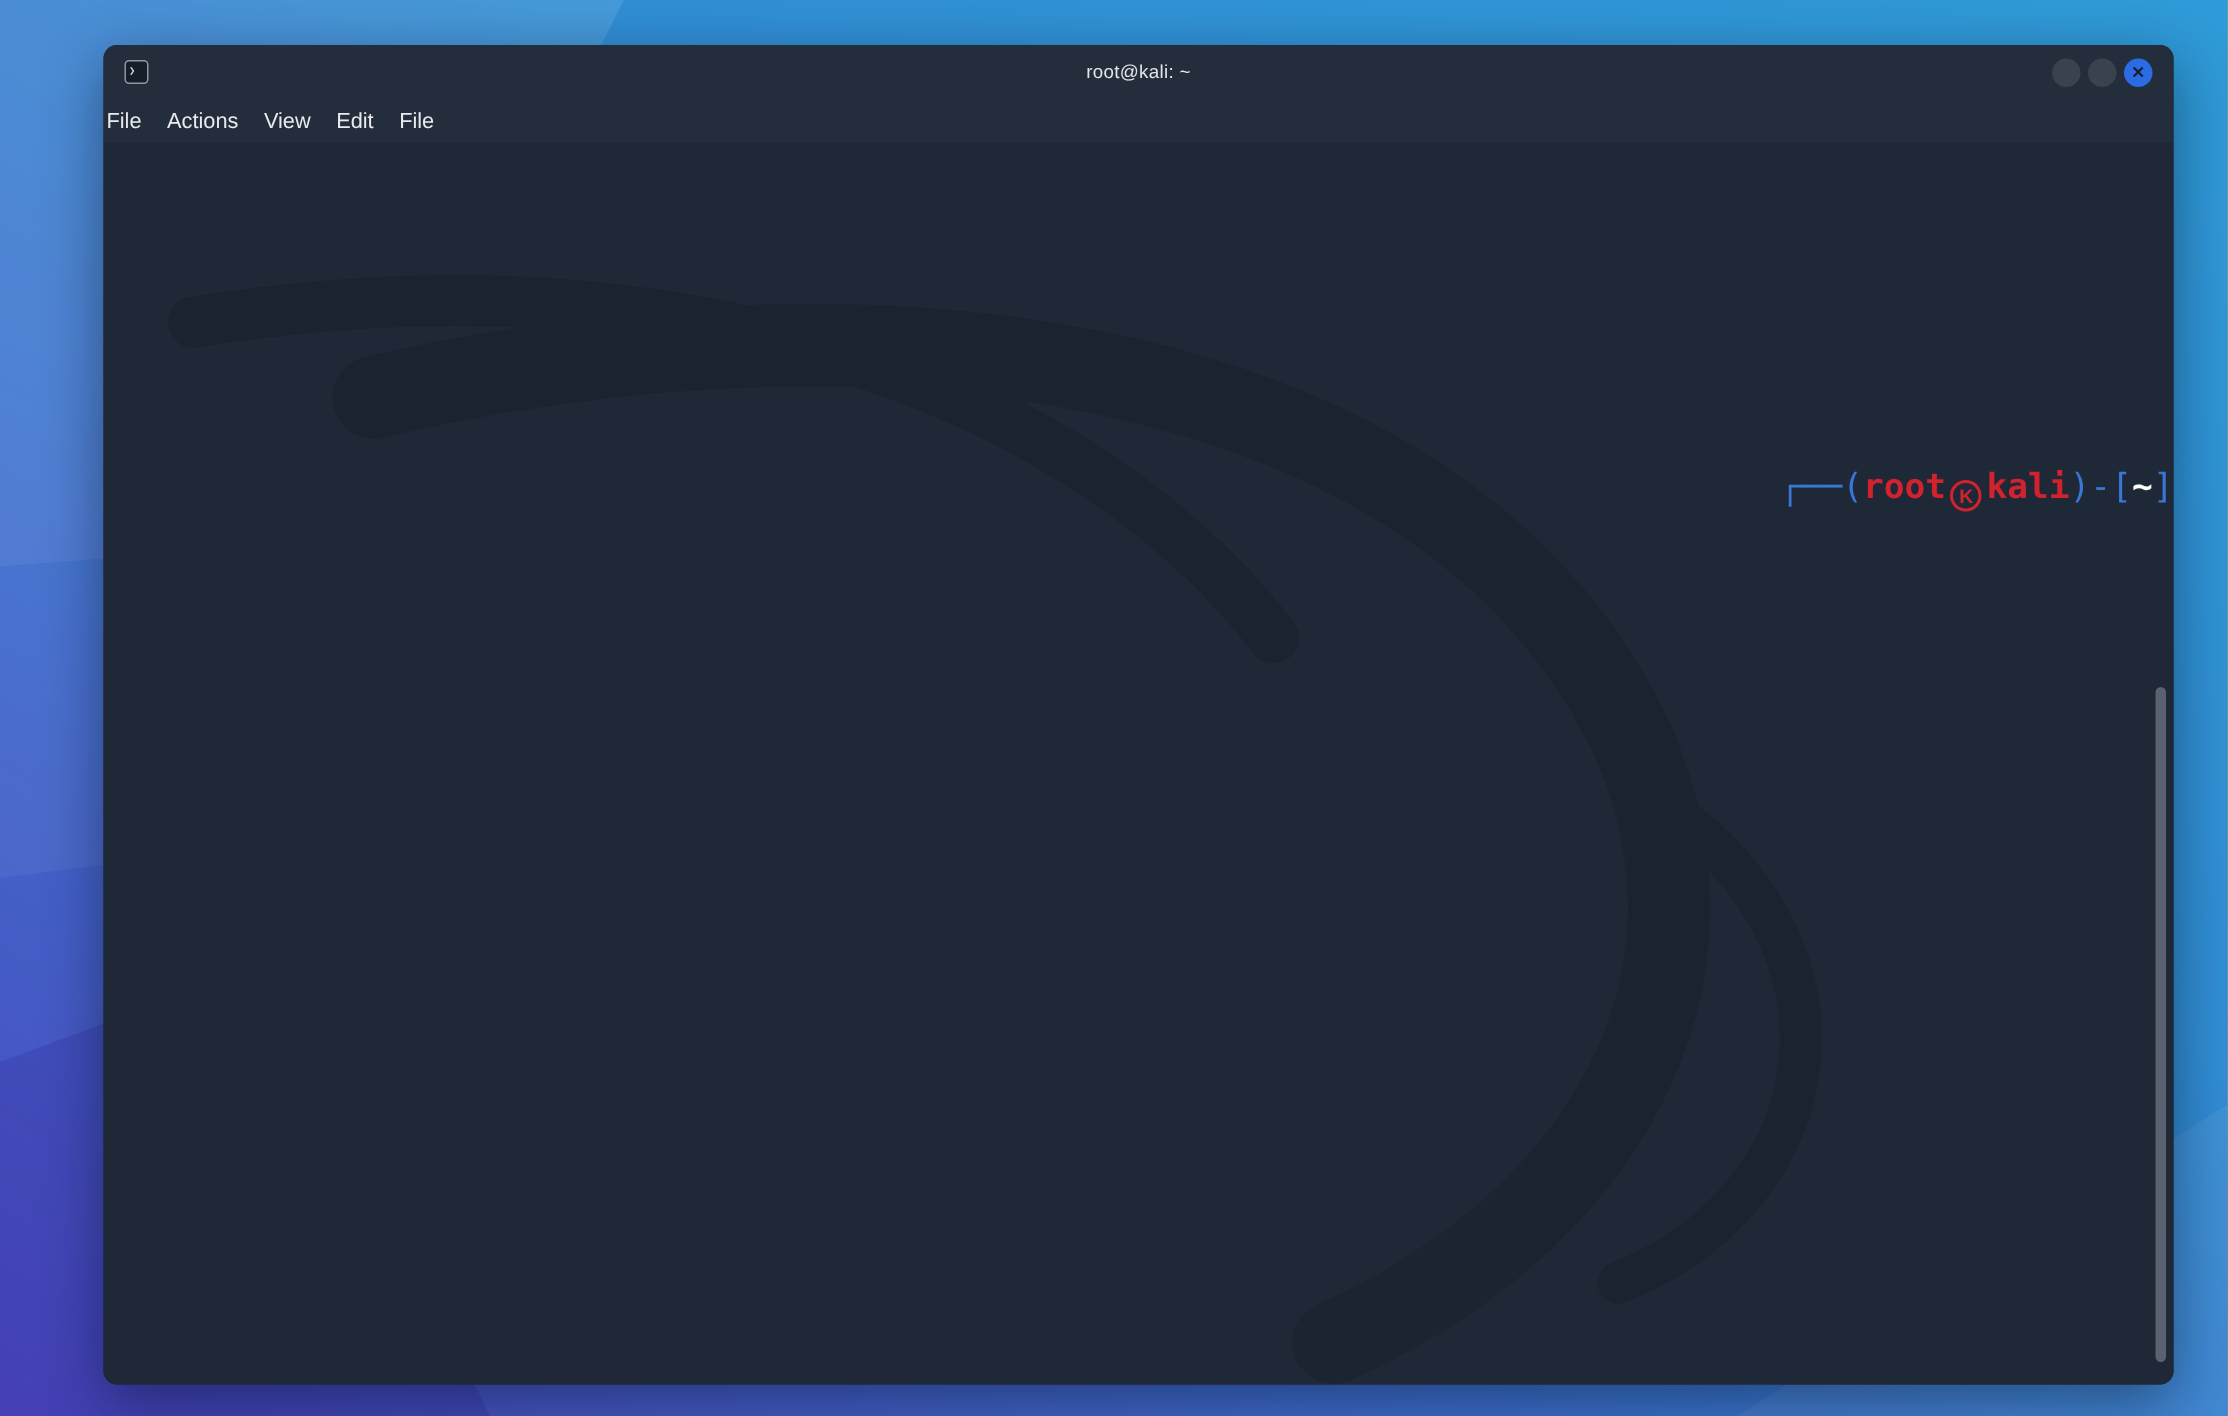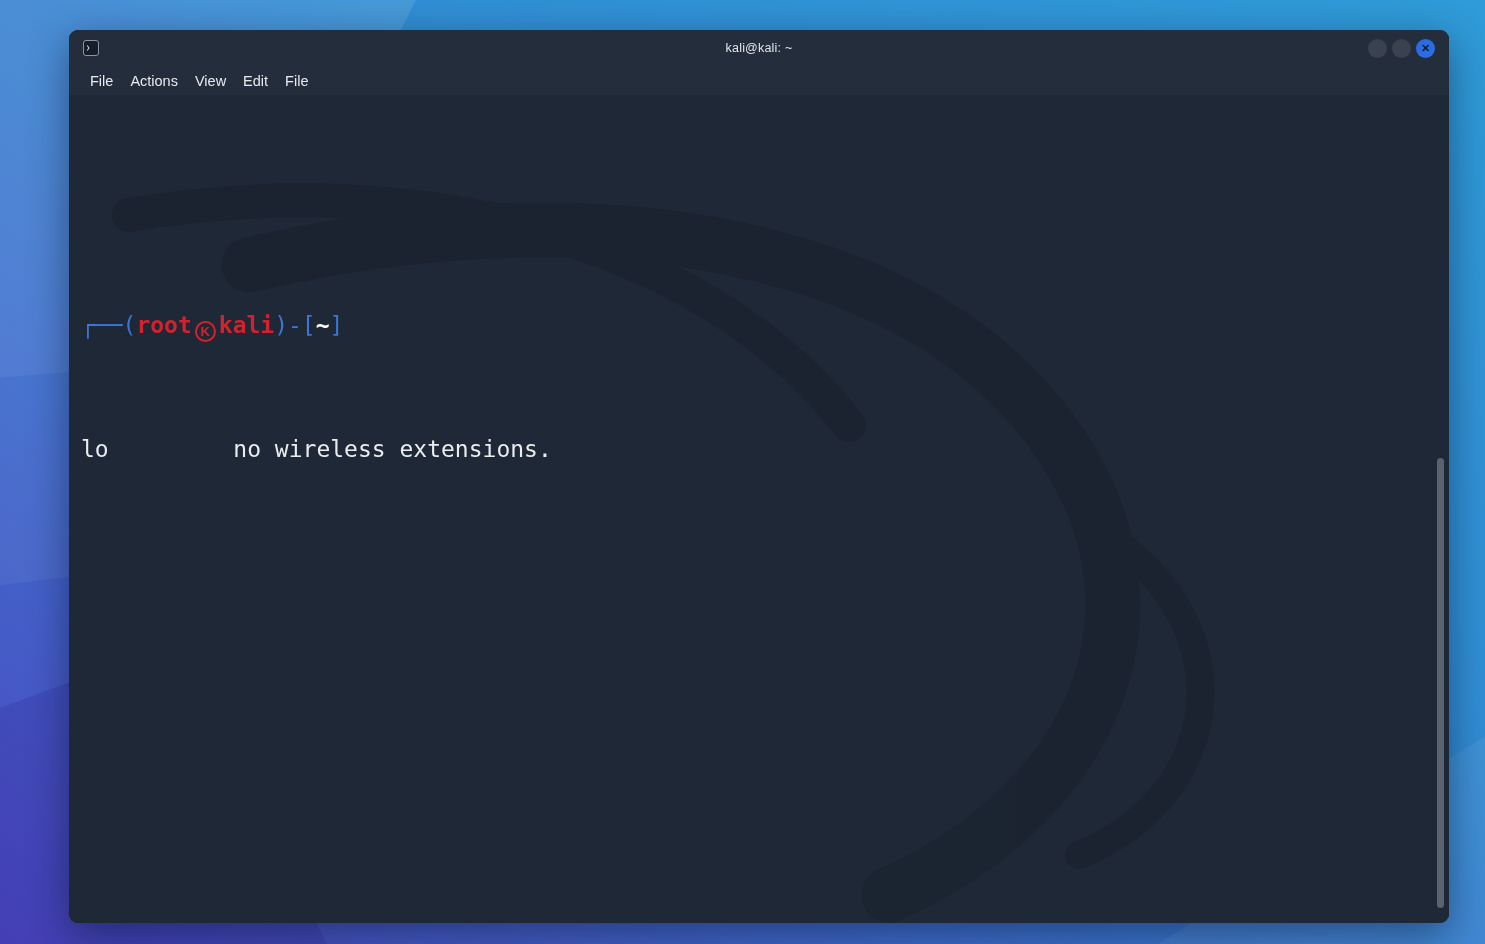--- a/index.html
+++ b/index.html
@@ -42,33 +42,33 @@
     color:#e2e6ea;font-size:12.5px;letter-spacing:.2px;pointer-events:none;
   }
   .controls{margin-left:auto;display:flex;gap:5px;align-items:center;}
   .ctrl{
     width:19px;height:19px;border-radius:50%;background:var(--ctrl-btn);
     border:none;display:flex;align-items:center;justify-content:center;cursor:pointer;
   }
   .ctrl.close{background:var(--close-btn);color:#17202f;font-size:11px;font-weight:bold;}
   .menubar{
     height:29px;background:var(--titlebar);display:flex;align-items:center;
-    gap:17px;padding-left:21px;color:#e8eaec;font-size:14.5px;
+    gap:17px;padding-left:2px;color:#e8eaec;font-size:14.5px;
   }
   .menu-item{cursor:default;}
 
   .term{
     position:absolute;top:65px;left:0;right:0;bottom:0;
     background:var(--termbg);border-radius:0 0 9px 9px;overflow:hidden;
     padding:29px 0 0 12px;
     font-family:"DejaVu Sans Mono","Liberation Mono",monospace;
     font-size:23px;line-height:31px;color:var(--text);white-space:pre;
   }
   .watermark{position:absolute;top:0;left:0;pointer-events:none;}
-  .tline{height:31px;position:relative;z-index:2;}
+  .tline{height:31px;position:relative;z-index:2;text-align:right;}
   .sp{height:31px;}
   .c-blue{color:var(--prompt-blue);}
   .c-red{color:var(--red);font-weight:bold;}
   .c-cmd{color:var(--cmd-blue);}
   .c-wb{color:#ffffff;font-weight:bold;}
   .at-k{
     display:inline-flex;width:21px;height:21px;border:2.5px solid var(--red);
     border-radius:50%;color:var(--red);font-size:13px;font-weight:bold;
     align-items:center;justify-content:center;vertical-align:-3px;margin:0 3px;
     font-family:"Liberation Sans",sans-serif;
@@ -83,21 +83,21 @@
 
 <div class="facet facet1"></div>
 <div class="facet facet2"></div>
 <div class="facet facet3"></div>
 <div class="facet facet4"></div>
 
 <div class="window">
 
   <div class="titlebar">
     <span class="app-icon">❯</span>
-    <div class="title">kali@kali: ~</div>
+    <div class="title">root@kali: ~</div>
     <div class="controls">
       <button class="ctrl"></button>
       <button class="ctrl"></button>
       <button class="ctrl close">✕</button>
     </div>
   </div>
 
   <div class="menubar">
     <span class="menu-item">File</span>
     <span class="menu-item">Actions</span>
@@ -112,21 +112,20 @@
       <g fill="none" stroke="#18202d" stroke-linecap="round" opacity="0.55">
         <path d="M 180 170 C 520 90, 900 140, 1020 400 C 1090 560, 1000 720, 820 800" stroke-width="55"></path>
         <path d="M 60 120 C 360 70, 640 150, 780 330" stroke-width="34"></path>
         <path d="M 1020 430 C 1180 520, 1160 700, 1010 760" stroke-width="28"></path>
       </g>
     </svg>
 
     
     <div class="tline"><span class="c-blue">┌──(</span><span class="c-red">root</span><span class="at-k">K</span><span class="c-red">kali</span><span class="c-blue">)-[</span><span class="c-wb">~</span><span class="c-blue">]</span></div>
 
-    <div class="tline">lo         no wireless extensions.</div>
     <div class="sp"></div>
     <div class="sp"></div>
 
     
     
     
     
     
 
     

